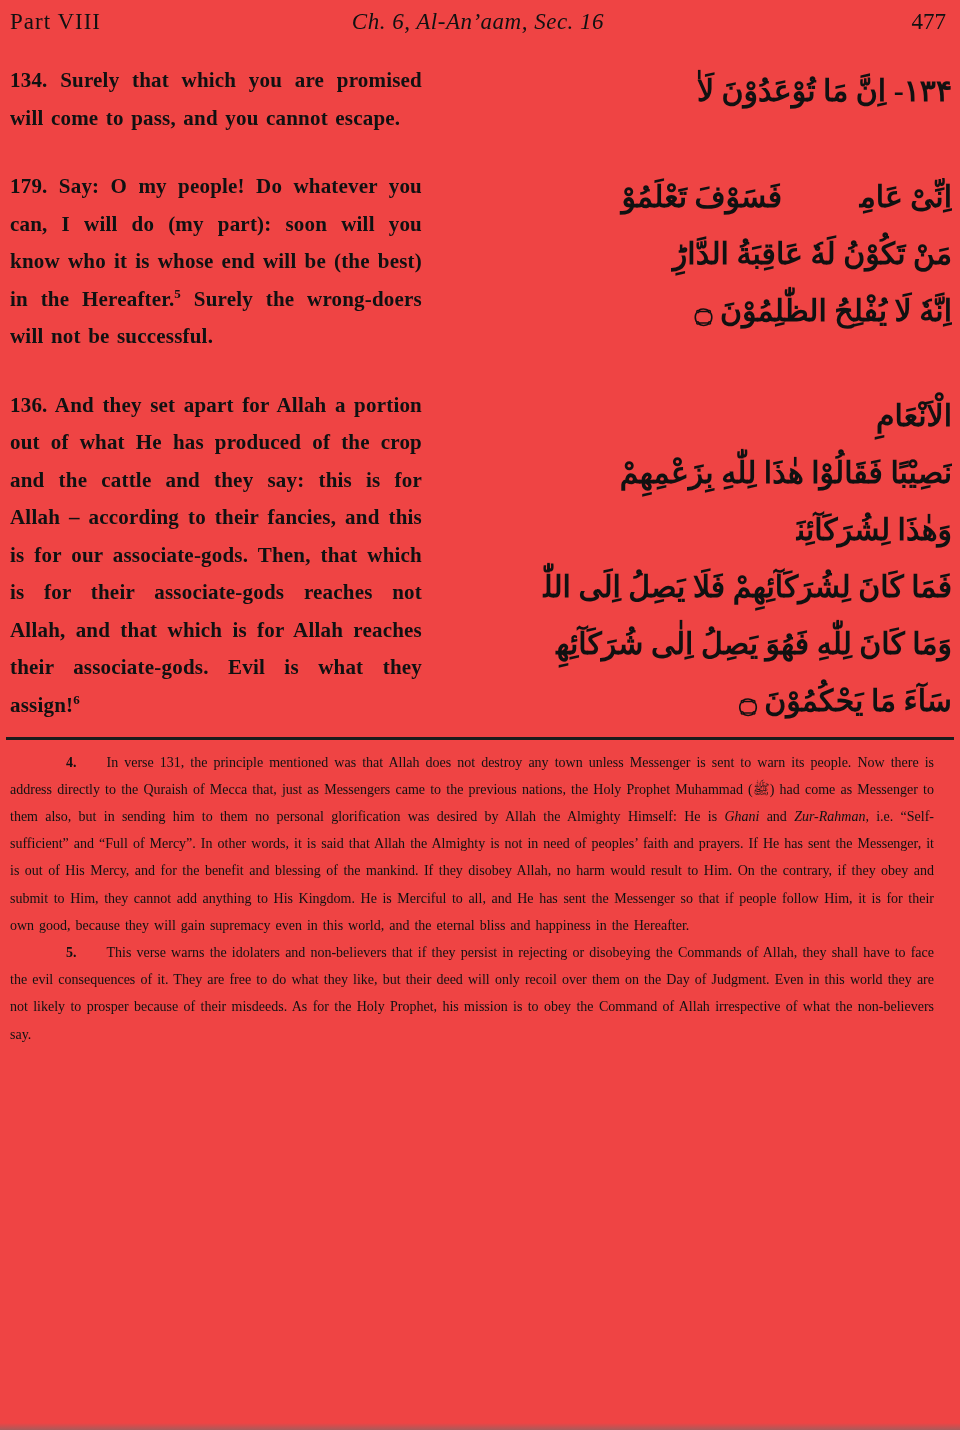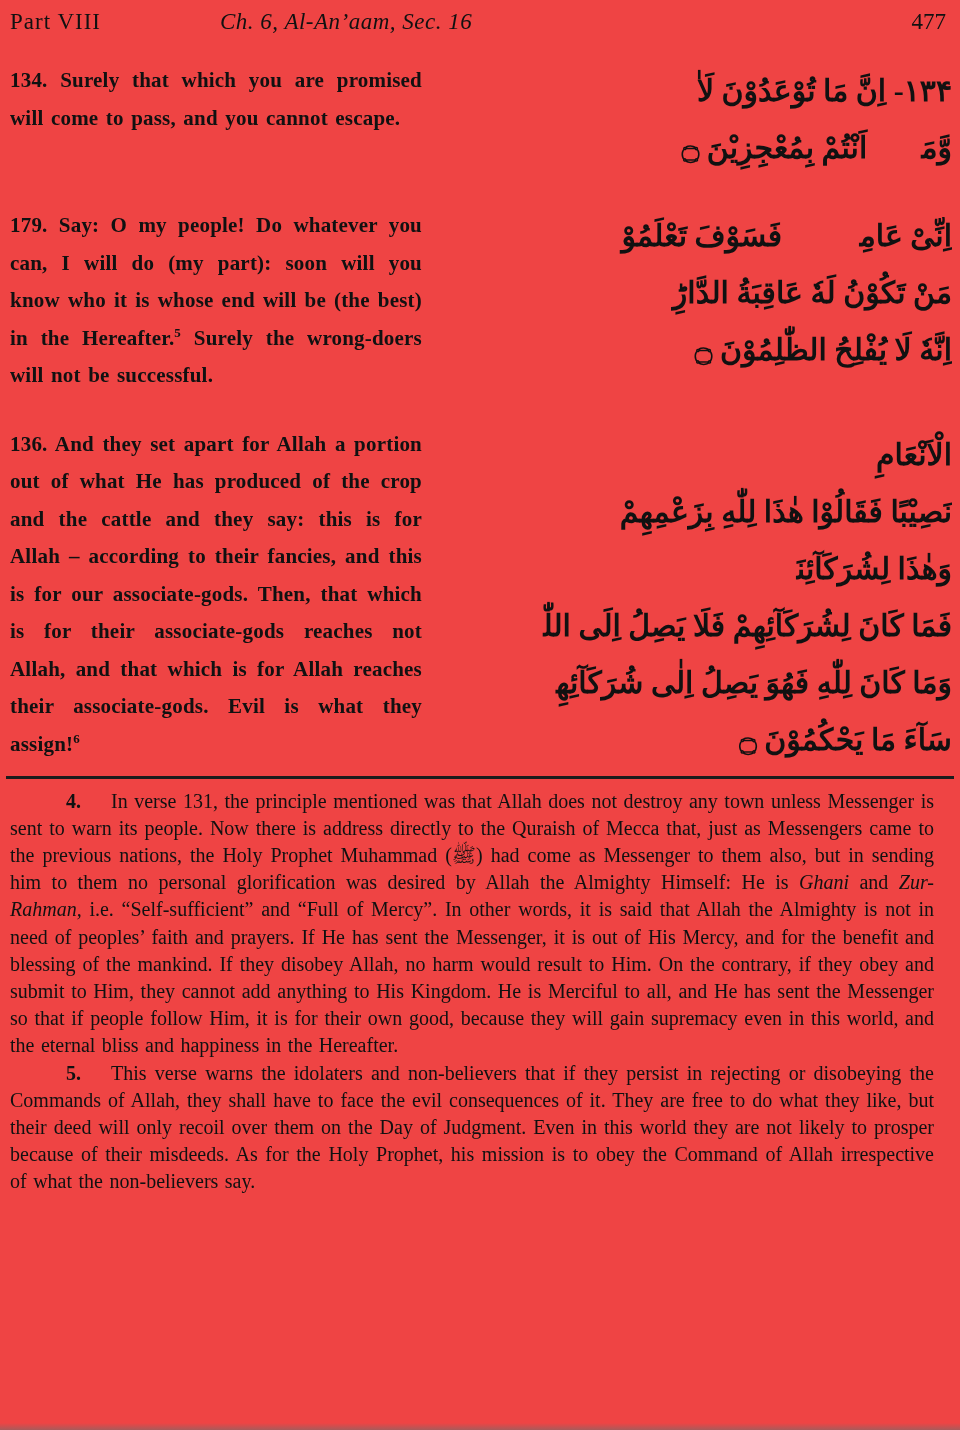--- a/index.html
+++ b/index.html
@@ -15,21 +15,21 @@
     background:#ef4444;
     overflow:hidden;
   }
   
   .hdr{
     display:flex;align-items:baseline;
     padding:9px 14px 0 10px;
     font-size:23px;
   }
   .hdr-left{width:210px;text-align:left;letter-spacing:1px;}
-  .hdr-center{flex:1;font-style:italic;letter-spacing:0.5px;}
+  .hdr-center{flex:1;text-align:center;font-style:italic;letter-spacing:0.5px;}
   .hdr-right{width:210px;text-align:right;}
   
   .verses{padding:27px 8px 0 10px;}
   .verse-row{display:flex;margin-bottom:31px;}
   .verse-row:last-child{margin-bottom:8px;}
   .v-en{
     width:412px;
     font-weight:700;
     font-size:21px;
     line-height:37.5px;
@@ -46,21 +46,21 @@
     line-height:57px;
     padding-left:4px;
     font-weight:700;
   }
   .ar-line{white-space:nowrap;overflow:hidden;}
   
   .rule{height:3px;background:#1c1c1c;margin:0 6px;}
   
   .footnotes{
     padding:9px 26px 0 10px;
-    font-size:20px;
+    font-size:14px;
     line-height:27.2px;
     text-align:justify;
     word-spacing:1.5px;
   }
   .fn{margin:0;text-indent:56px;}
   .fn-num{font-weight:700;}
   .fn-gap{display:inline-block;width:30px;}
   .fn em{font-style:italic;}
   
   .bottom-shade{
@@ -77,21 +77,20 @@
     <span class="hdr-left">Part VIII</span>
     <span class="hdr-center">Ch. 6, Al-An’aam, Sec. 16</span>
     <span class="hdr-right">477</span>
   </header>
 
   <main class="verses" id="verses">
       <div class="verse-row">
         <div class="v-en"><span>134. Surely that which you are promised will come to pass, and you cannot escape.</span></div>
         <div class="v-ar" dir="rtl">
           <div class="ar-line">۱۳۴- اِنَّ مَا تُوْعَدُوْنَ لَاٰتٍۙ</div>
-          <div class="ar-line">وَّمَاۤ اَنْتُمْ بِمُعْجِزِيْنَ ۝</div>
         </div>
       </div>
       <div class="verse-row">
         <div class="v-en"><span>179. Say: O my people! Do whatever you can, I will do (my part): soon will you know who it is whose end will be (the best) in the Hereafter.</span><sup>5</sup><span> Surely the wrong-doers will not be successful.</span></div>
         <div class="v-ar" dir="rtl">
           <div class="ar-line">اِنِّىْ عَامِلٌۚ فَسَوْفَ تَعْلَمُوْنَۙ</div>
           <div class="ar-line">مَنْ تَكُوْنُ لَهٗ عَاقِبَةُ الدَّارِؕ</div>
           <div class="ar-line">اِنَّهٗ لَا يُفْلِحُ الظّٰلِمُوْنَ ۝</div>
         </div>
       </div>

